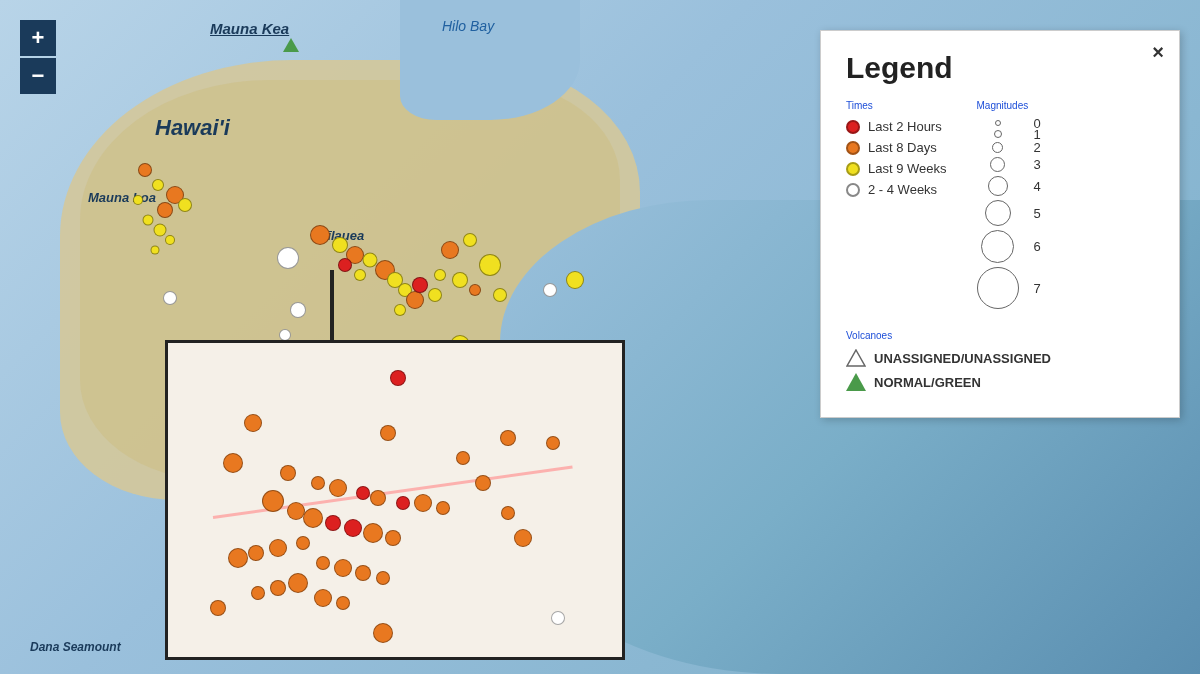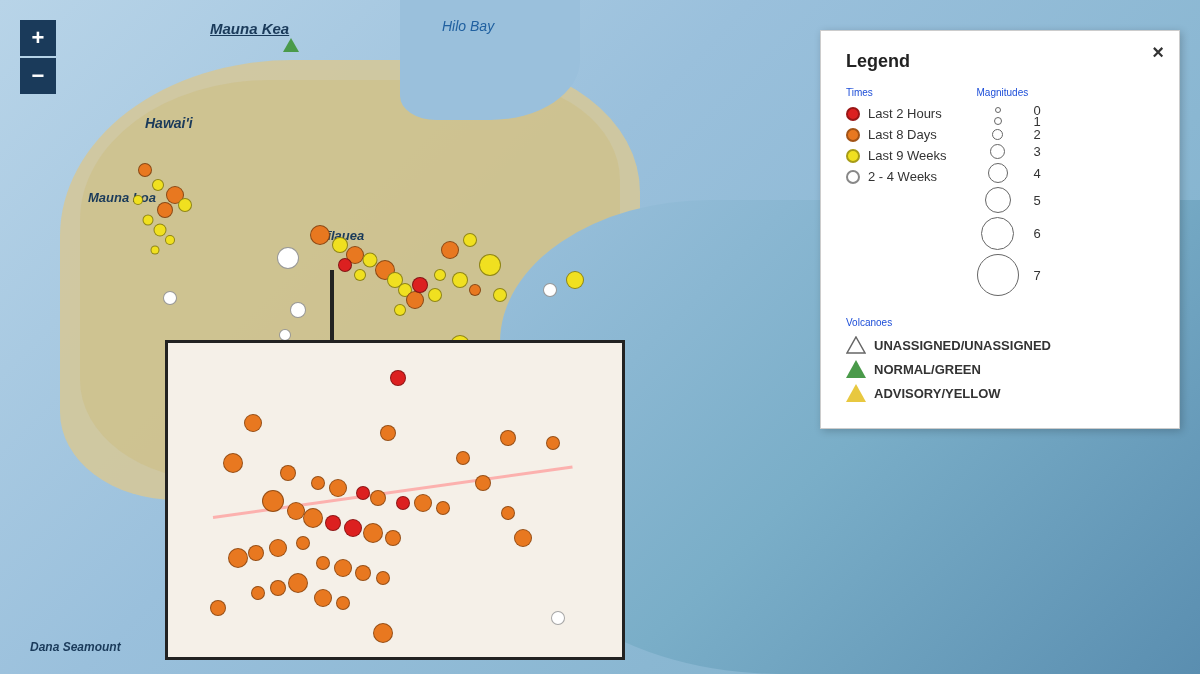--- a/index.html
+++ b/index.html
@@ -161,21 +161,21 @@
       right: 15px;
       font-size: 20px;
       font-weight: bold;
       cursor: pointer;
       color: #333;
       background: none;
       border: none;
     }
 
     .legend-title {
-      font-size: 18px;
+      font-size: 30px;
       font-weight: bold;
       color: #222;
       margin-bottom: 15px;
     }
 
     .legend-columns {
       display: flex;
       gap: 30px;
       margin-bottom: 20px;
     }
@@ -268,21 +268,21 @@
 
   <div class="land-hawaii"></div>
   <div class="land-detail"></div>
 
   <div class="hilo-bay"></div>
 
   <div class="coast-water"></div>
 
   <div class="map-label" style="top:20px;left:210px;font-size:15px;text-decoration:underline;">Mauna Kea</div>
   <div class="map-label" style="top:18px;left:442px;color:#2060a0;font-style:italic;font-weight:normal;">Hilo Bay</div>
-  <div class="map-label" style="top:115px;left:145px;font-size:14px;">Hawai'i</div>
+  <div class="map-label" style="top:115px;left:155px;font-size:22px;">Hawai'i</div>
   <div class="map-label" style="top:190px;left:88px;font-size:13px;">Mauna Loa</div>
   <div class="map-label" style="top:228px;left:318px;font-size:13px;">Kīlauea</div>
   <div class="map-label" style="top:640px;left:30px;font-size:12px;color:#1a3a5a;">Dana Seamount</div>
 
   <div class="map-volcano" style="top:38px;left:283px;">
     <div class="tri-map-green"></div>
   </div>
 
   <div class="zoom-controls">
     <button class="zoom-btn">+</button>
@@ -439,20 +439,16 @@
           <div class="volcano-item">
             <svg width="20" height="18" viewBox="0 0 20 18" style="flex-shrink:0;">
               <polygon points="10,1 19,17 1,17" fill="white" stroke="#666" stroke-width="1.5"></polygon>
             </svg>
             <span>UNASSIGNED/UNASSIGNED</span>
           </div>
           <div class="volcano-item">
             <div style="width:0;height:0;border-left:10px solid transparent;border-right:10px solid transparent;border-bottom:18px solid #4a9a4a;flex-shrink:0;"></div>
             <span>NORMAL/GREEN</span>
           </div>
-          <div class="volcano-item">
-            <div style="width:0;height:0;border-left:10px solid transparent;border-right:10px solid transparent;border-bottom:18px solid #e8c840;flex-shrink:0;"></div>
-            <span>ADVISORY/YELLOW</span>
-          </div>
         </div>
     </div>
   </div>
 </div>
 
 </body></html>

